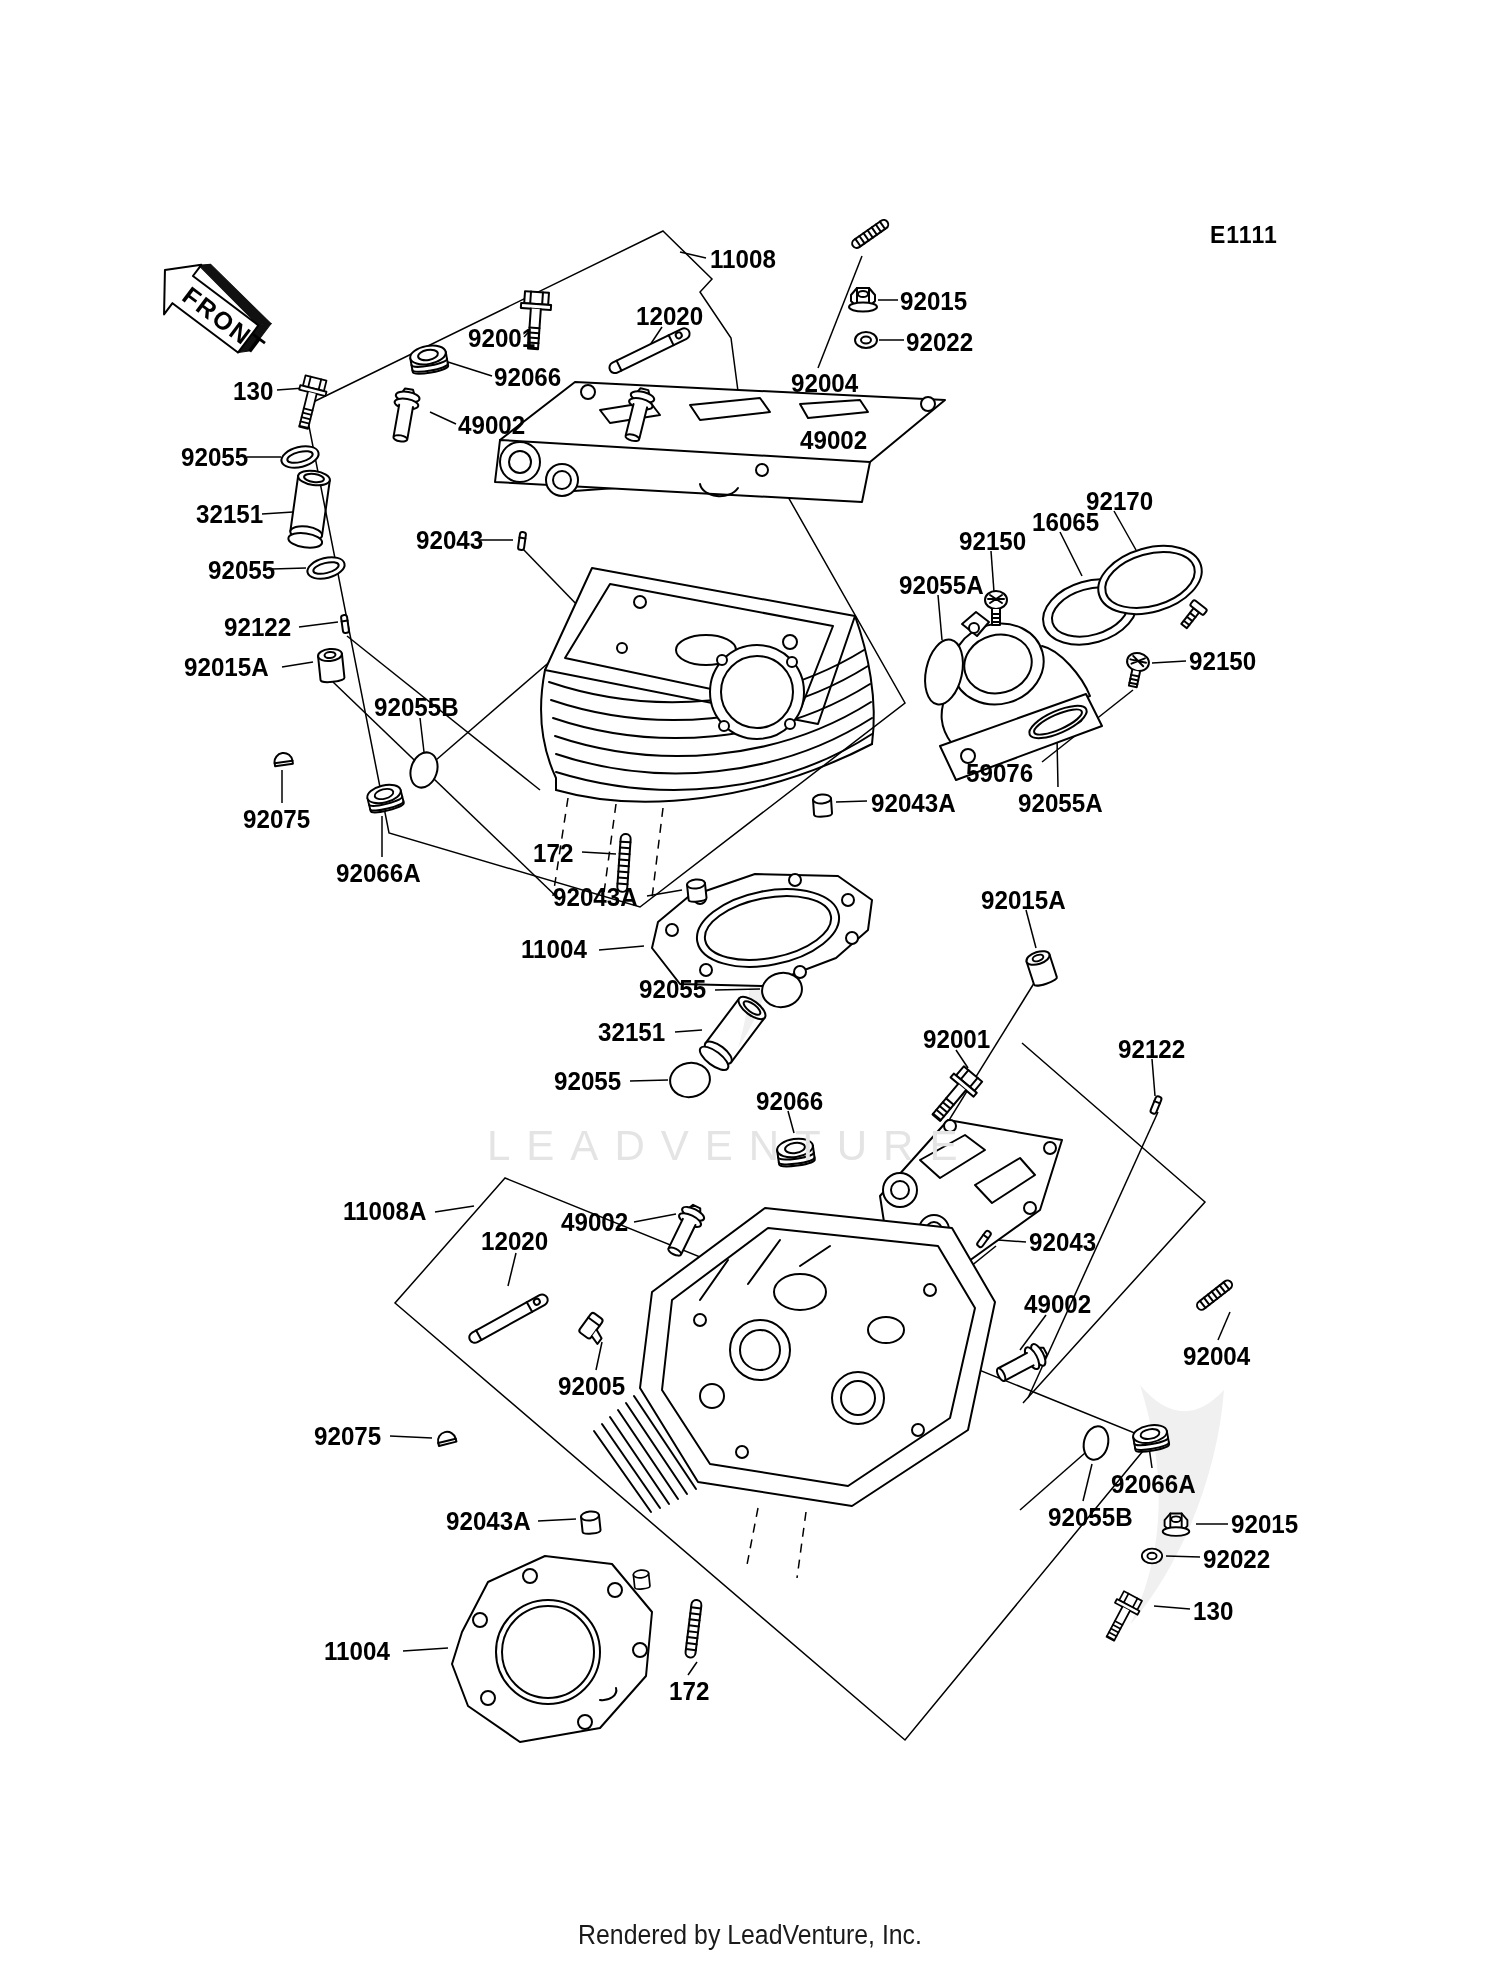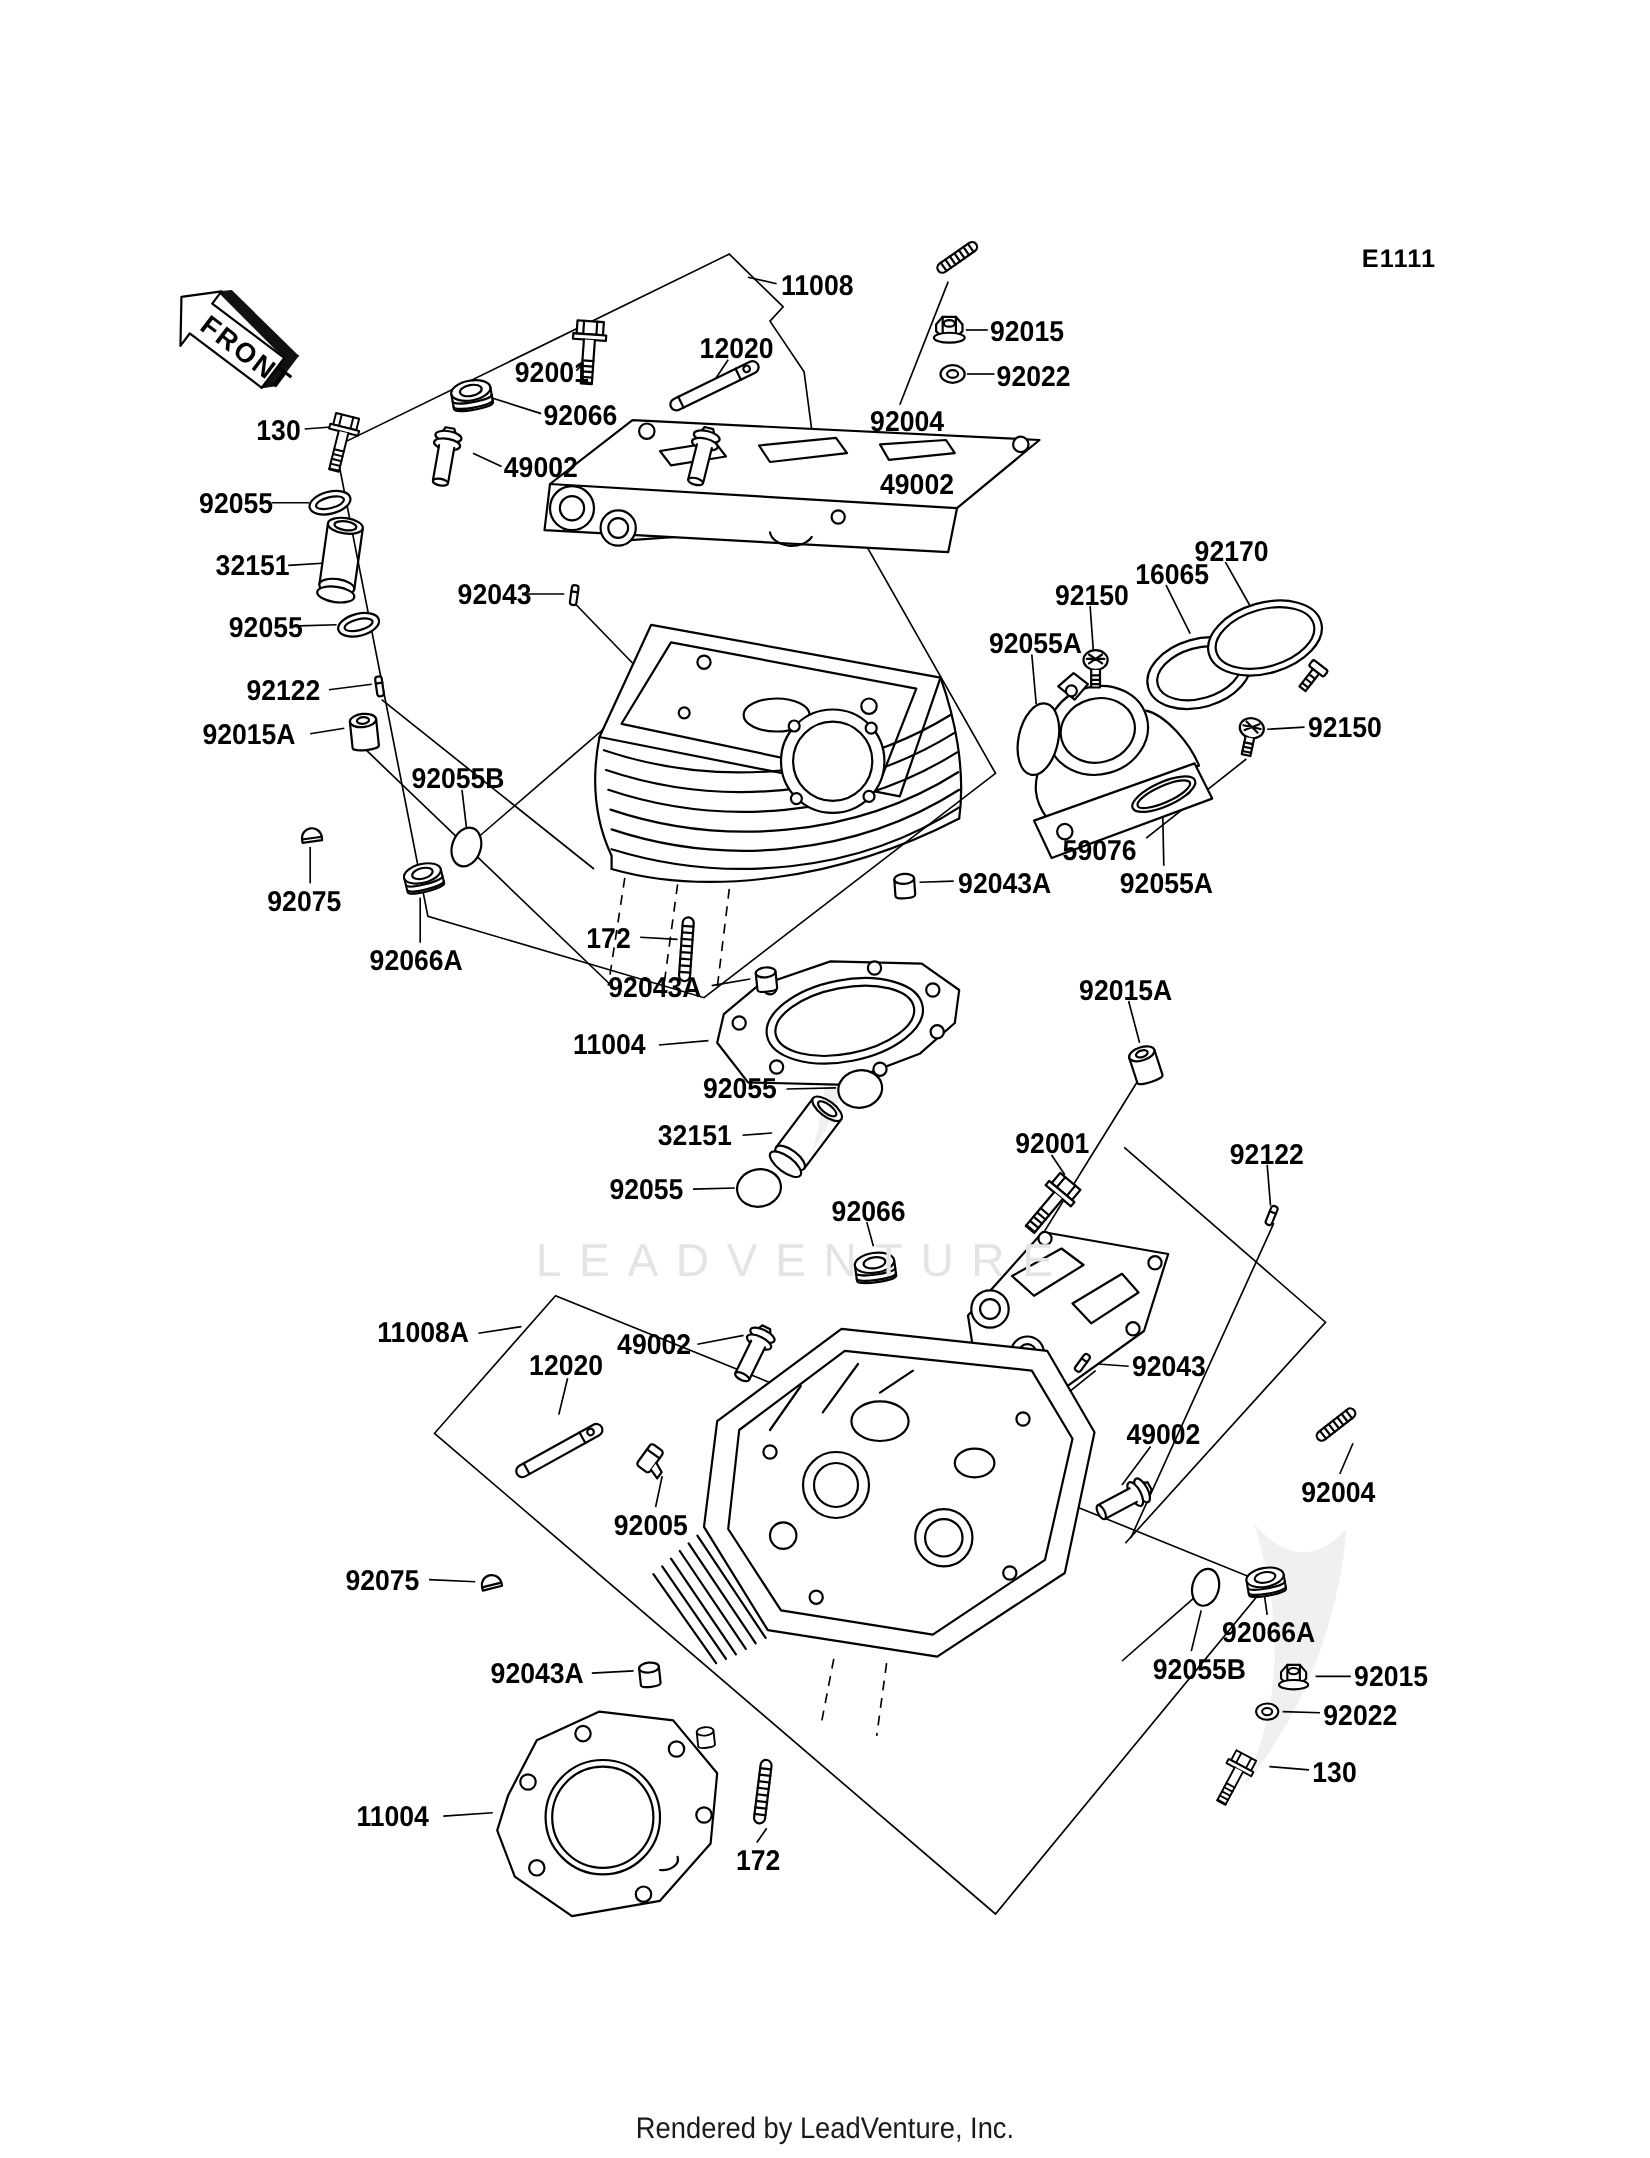--- a/index.html
+++ b/index.html
@@ -17,21 +17,21 @@
     font-weight:700;
     font-size:26px;
     line-height:1;
     color:#000;
     white-space:nowrap;
     transform:scaleX(.93);
     transform-origin:left top;
   }
   .code-label{
     position:absolute;
-    left:1238px;top:222px;
+    left:1210px;top:222px;
     font-weight:700;font-size:23px;color:#000;
     letter-spacing:1px;
   }
   .watermark-text{
     position:absolute;
     left:487px;top:1122px;
     font-weight:400;font-size:42px;
     letter-spacing:16px;
     color:#e4e4e4;
     white-space:nowrap;

